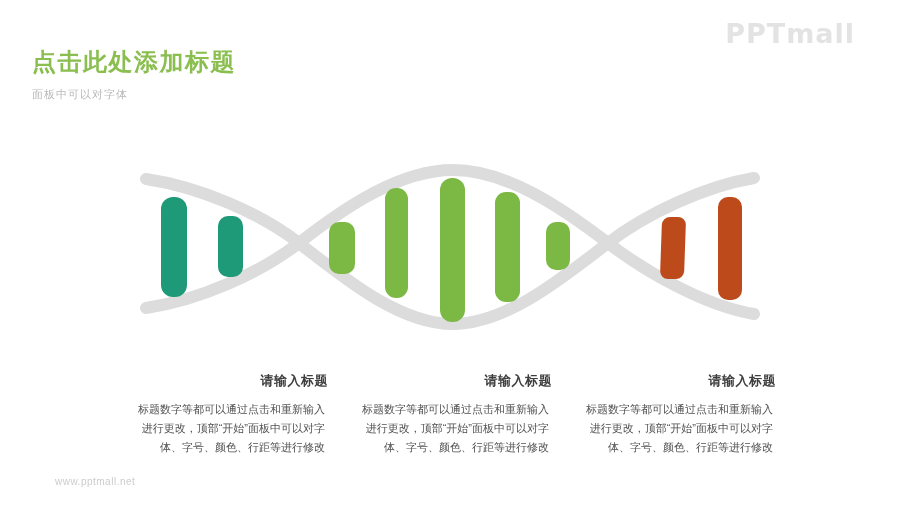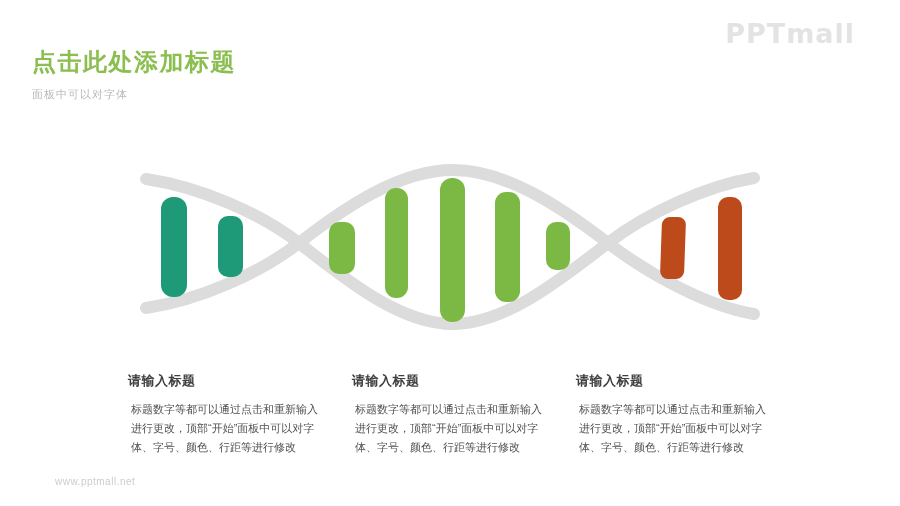--- a/index.html
+++ b/index.html
@@ -35,21 +35,21 @@
     position:absolute;left:140px;top:165px;
     overflow:visible;
   }
   .columns{
     position:absolute;top:372px;left:0;width:100%;
     display:flex;justify-content:center;gap:24px;
     padding-left:4px;box-sizing:border-box;
   }
   .column{
     width:200px;
-    text-align:left;
+    text-align:right;
   }
   .column-title{
     font-size:13px;font-weight:bold;
     margin:0 0 10px 0;
     letter-spacing:0.5px;
   }
   .column-body{
     margin:0 auto;
     width:194px;
     font-size:11px;

